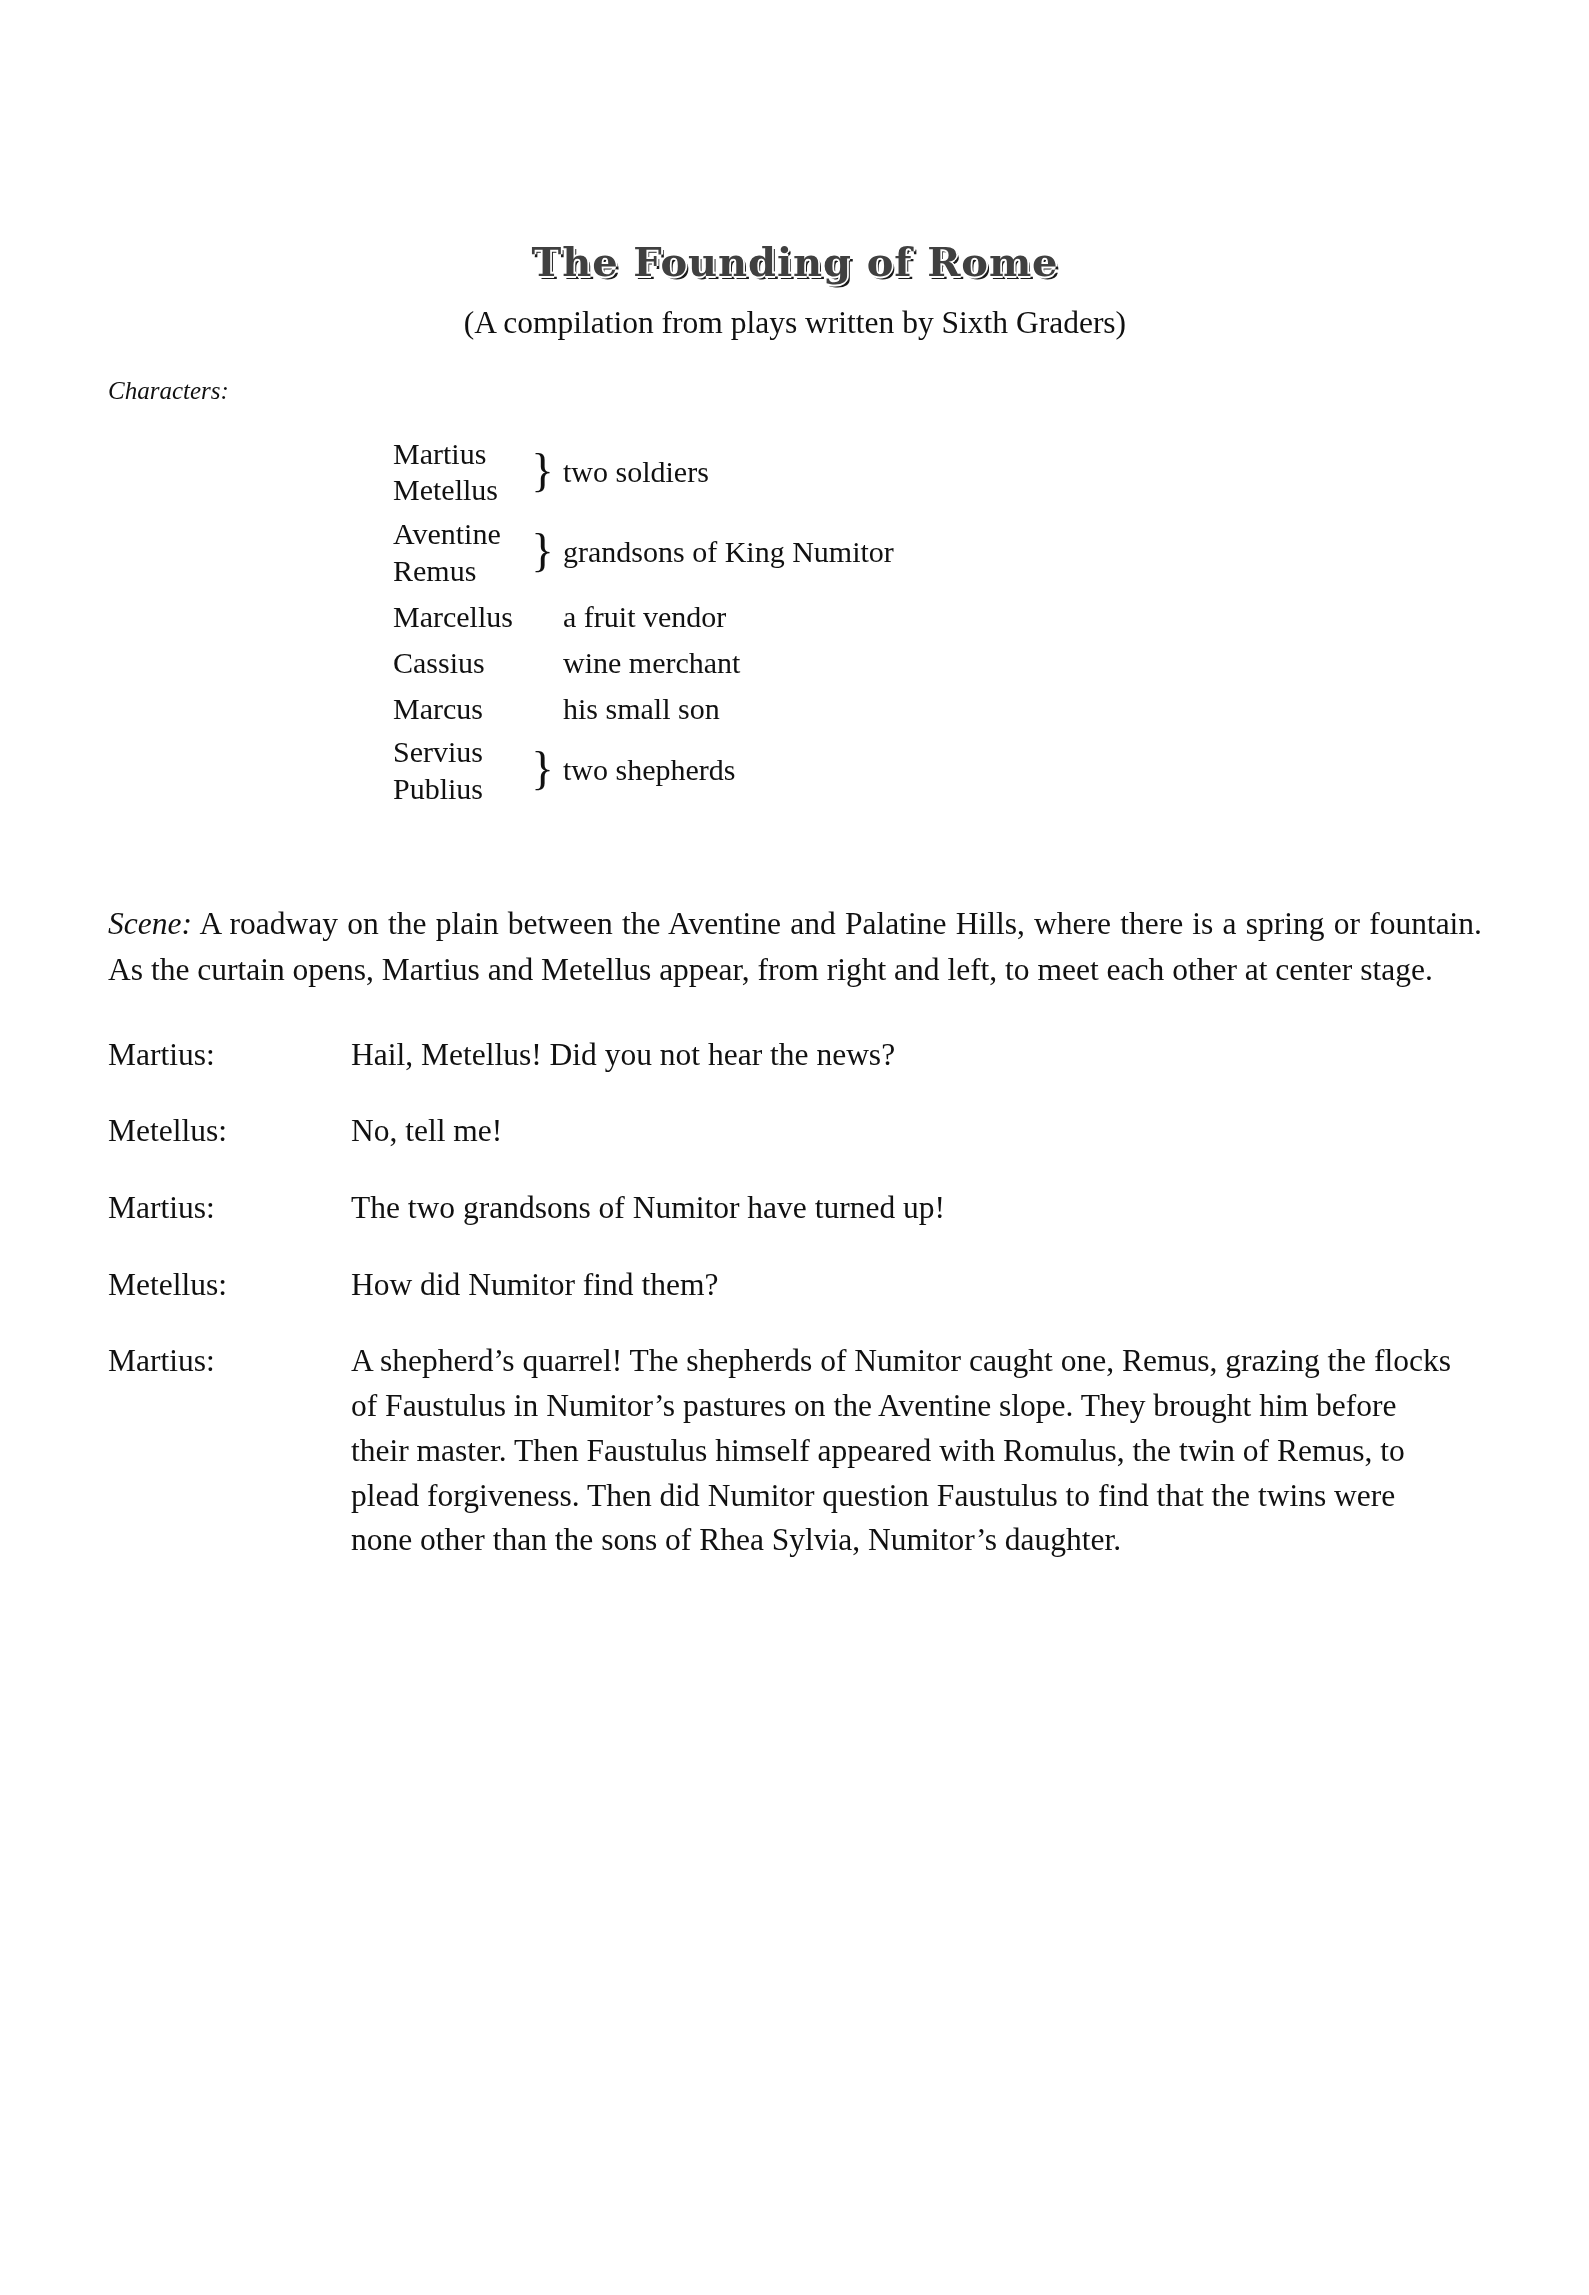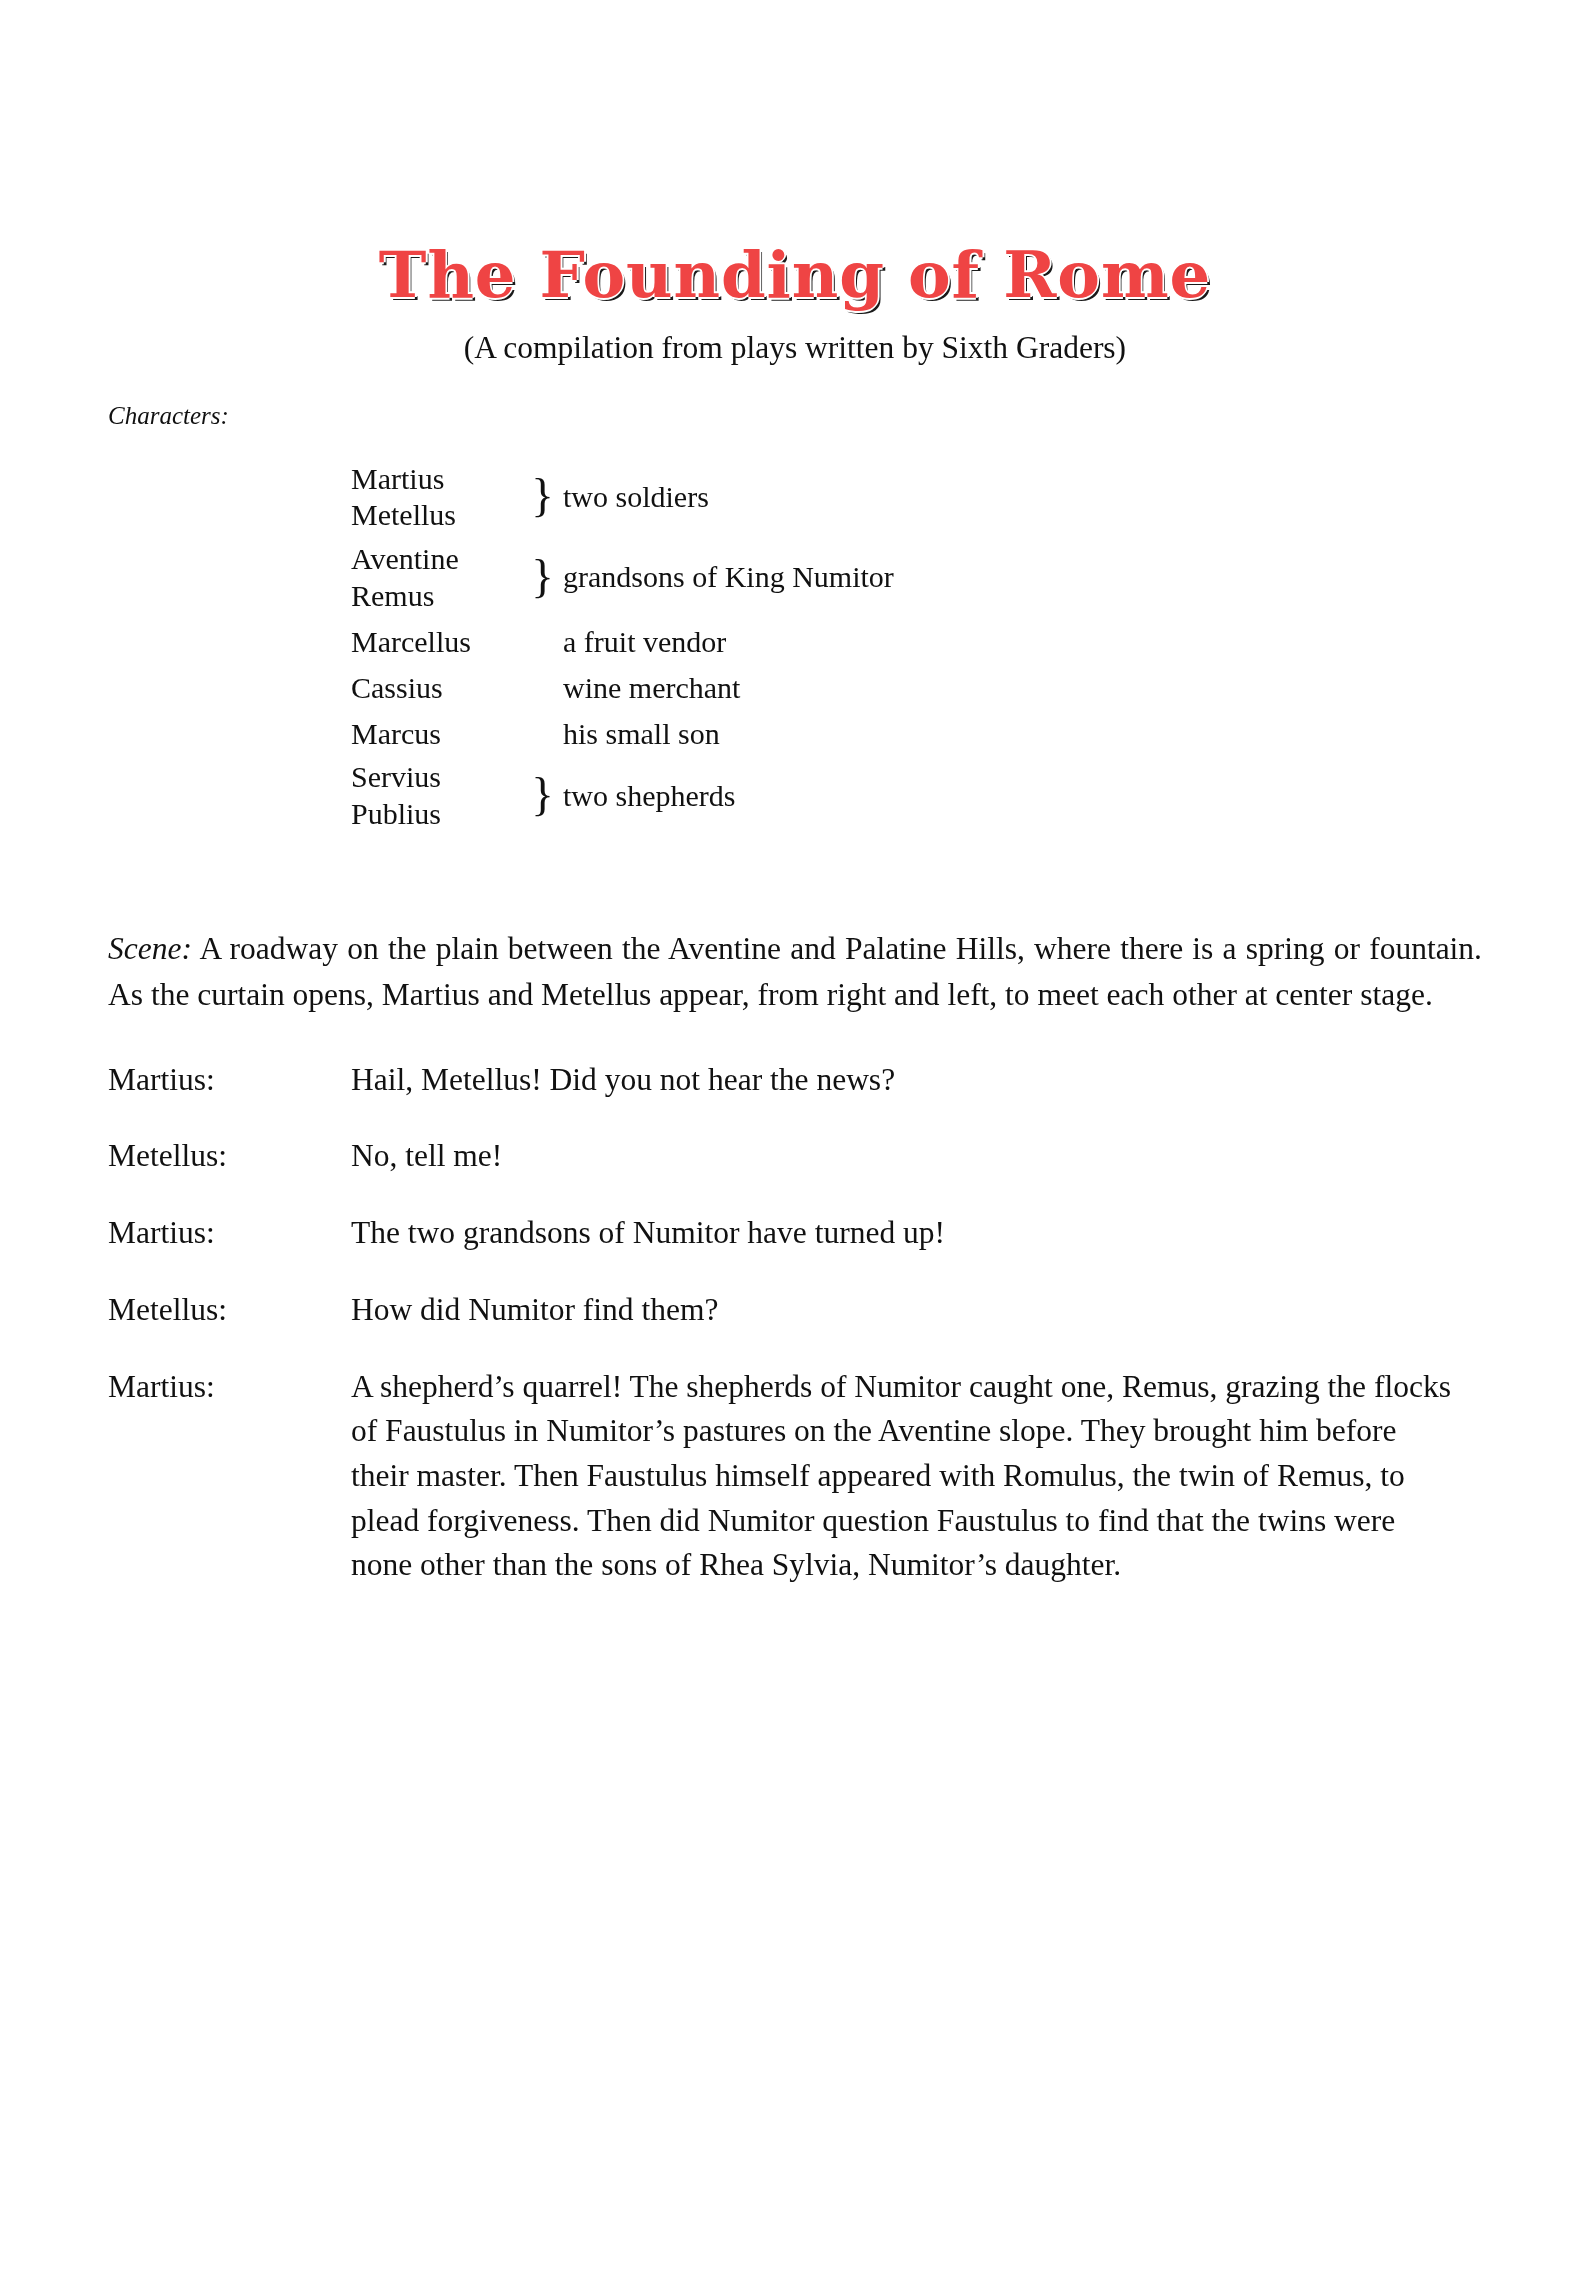--- a/index.html
+++ b/index.html
@@ -22,25 +22,25 @@
     padding: 0 108px;
   }
 
   
   .title-block {
     margin-top: 241px;
     text-align: center;
   }
   .doc-title {
     font-family: "DejaVu Serif", "Liberation Serif", serif;
-    font-size: 64px;
+    font-size: 40px;
     font-weight: 700;
     letter-spacing: 0.9px;
     line-height: 1.05;
-    color: #ef4444;
+    color: #404040;
     text-shadow:
        1.8px 0 0 #ffffff,
       -1.8px 0 0 #ffffff,
        0 1.8px 0 #ffffff,
        0 -1.8px 0 #ffffff,
        2.7px 2.7px 0 #1a1a1a;
     margin: 0;
   }
   .doc-subtitle {
     font-size: 31.5px;
@@ -64,20 +64,21 @@
     margin-bottom: 1.8px;
   }
   .cast-names {
     width: 171px;
     flex: 0 0 171px;
     font-size: 30px;
     line-height: 1.22;
   }
   .cast-names .n {
     display: block;
+    margin-left: 42px;
   }
   .brace {
     flex: 0 0 41px;
     width: 41px;
     text-align: center;
     font-size: 47px;
     line-height: 0.9;
     font-family: "Liberation Serif", serif;
     transform: translateY(-1.8px);
   }

